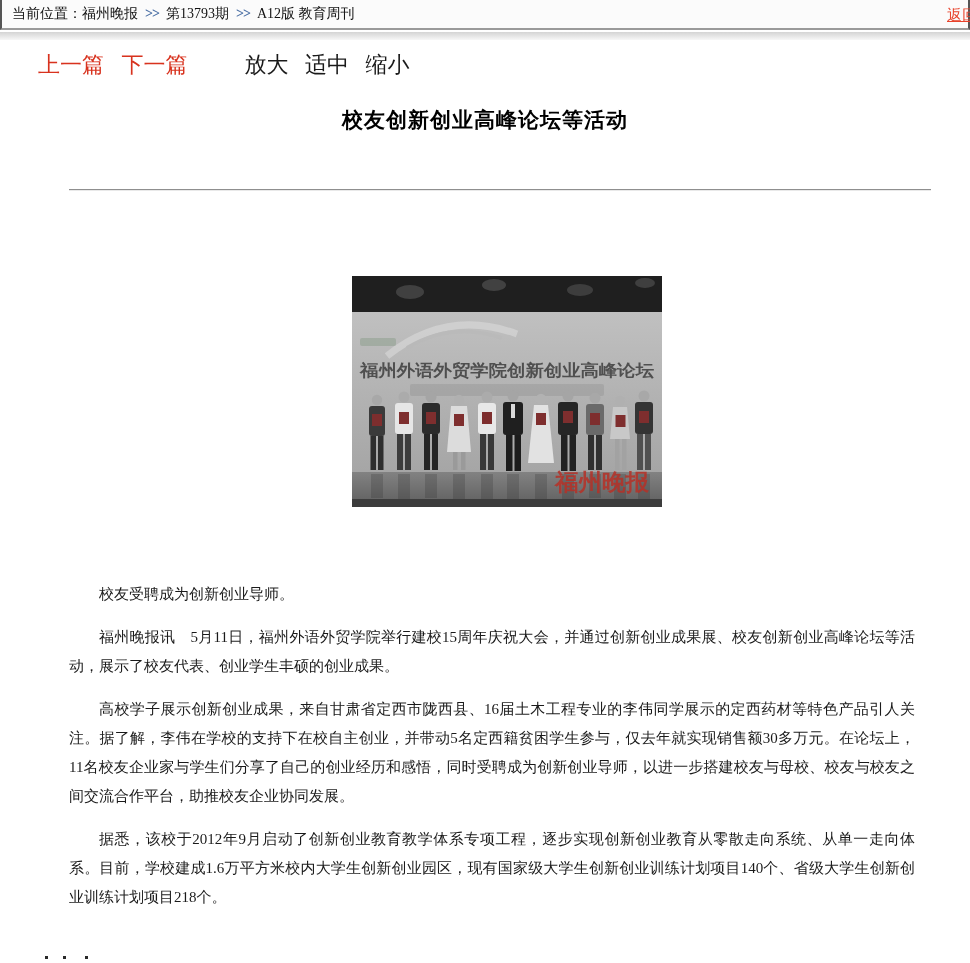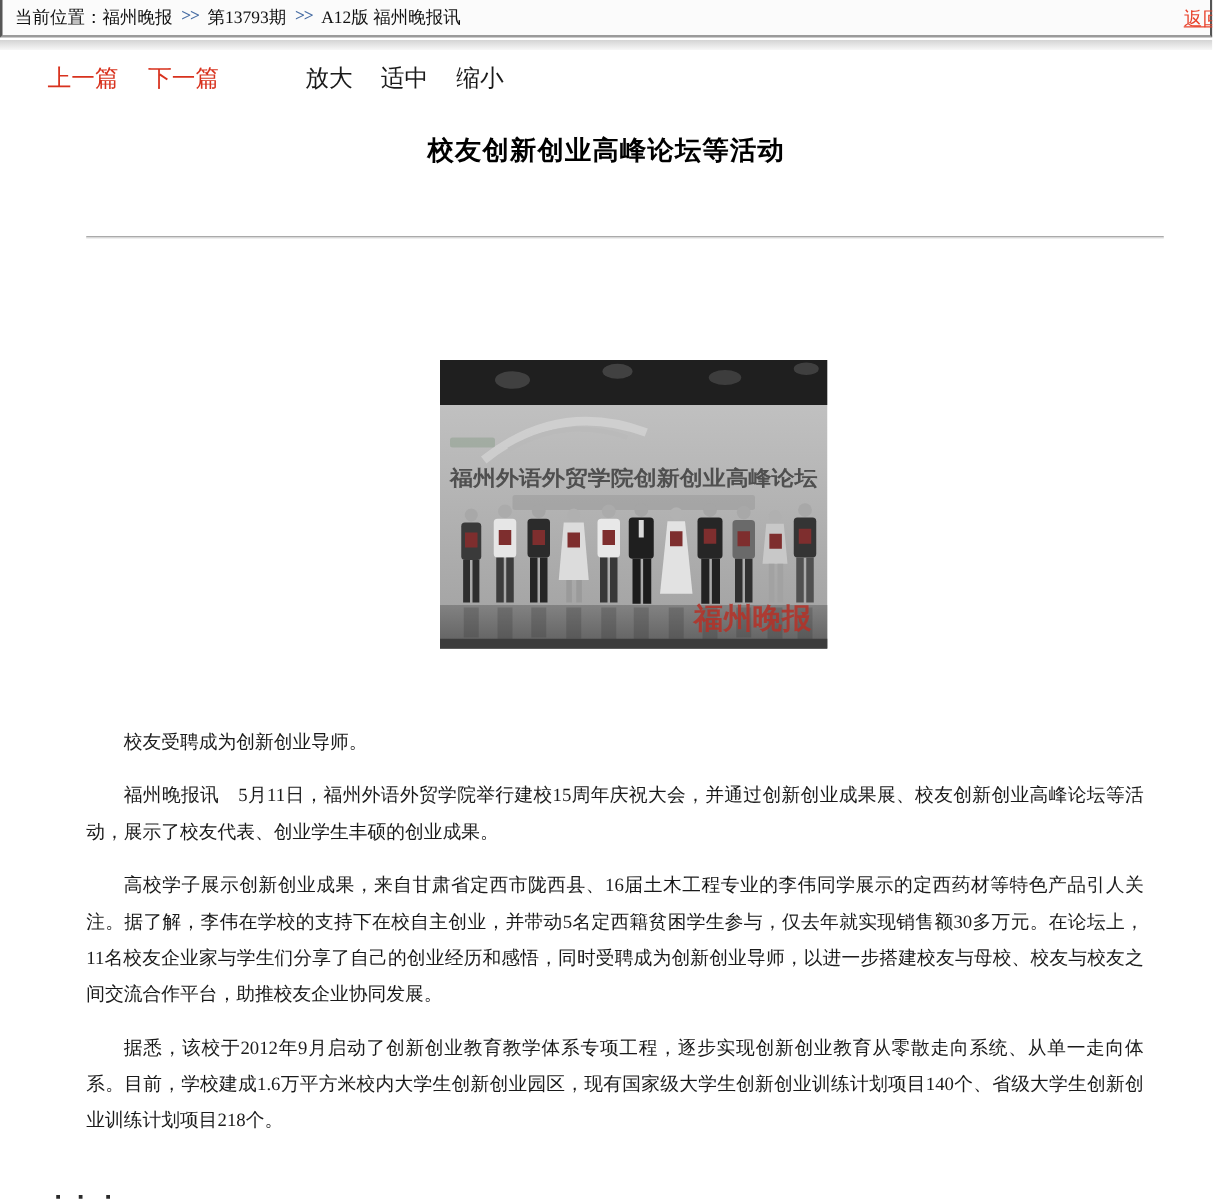--- a/index.html
+++ b/index.html
@@ -23,21 +23,21 @@
   .back-link {
     position:absolute; top:6px; right:-9px;
     color:#e8432c; font-size:15px; text-decoration:underline; cursor:pointer;
   }
   .bar-shadow {
     position:absolute; top:32px; left:0; width:970px; height:8px;
     background:linear-gradient(#d4d4d4, #f7f7f7);
   }
   
   .nav-row {
-    position:absolute; top:50px; left:38px; font-size:19px; white-space:nowrap;font-family:Liberation Mono, monospace;
+    position:absolute; top:50px; left:38px; font-size:22px; white-space:nowrap;
   }
   .nav-row a { text-decoration:none; cursor:pointer; }
   .nav-row .red { color:#d8321e; margin-right:12px; }
   .nav-row .blk { color:#1a1a1a; margin-right:11px; }
   .nav-row .gap { display:inline-block; width:34px; }
   
   .art-title {
     position:absolute; top:106px; left:0; width:970px; text-align:center;
     font-family:"Liberation Sans", sans-serif;
     font-size:21px; font-weight:bold; color:#000; letter-spacing:1px;
@@ -49,21 +49,21 @@
   .rule {
     position:absolute; top:189px; left:69px; width:862px; height:2px;
     border-top:1px solid #8f8f8f; border-bottom:1px solid #e9e9e9;
   }
   .art-date {
     position:absolute; top:201px; left:0; width:970px; text-align:center;
     font-size:13px; color:#222; letter-spacing:2px;
   }
   
   .photo-wrap {
-    position:absolute; top:288px; left:352px; width:350px; height:231px;
+    position:absolute; top:276px; left:352px; width:350px; height:231px;
   }
   .photo-wrap svg { display:block; }
   
   .art-body {
     position:absolute; top:580px; left:69px; width:846px;
     font-size:15px; line-height:29px; color:#1a1a1a;
     text-align:justify;
   }
   .art-body p { text-indent:2em; margin:0 0 14px 0; }
   .word-count {
@@ -79,21 +79,21 @@
 <body>
 
 <div id="page">
 
   <div class="crumb-bar">
     <span>当前位置：</span>
     <a class="crumb">福州晚报</a>
     <span class="sep">&gt;&gt;</span>
     <a class="crumb">第13793期</a>
     <span class="sep">&gt;&gt;</span>
-    <span>A12版 福州晚报讯</span>
+    <span>A12版 教育周刊</span>
     <a class="back-link">返回</a>
   </div>
   <div class="bar-shadow"></div>
 
   <div class="nav-row">
     <a class="red">上一篇</a>
     <a class="red">下一篇</a>
     <span class="gap"></span>
     <a class="blk">放大</a>
     <a class="blk">适中</a>

